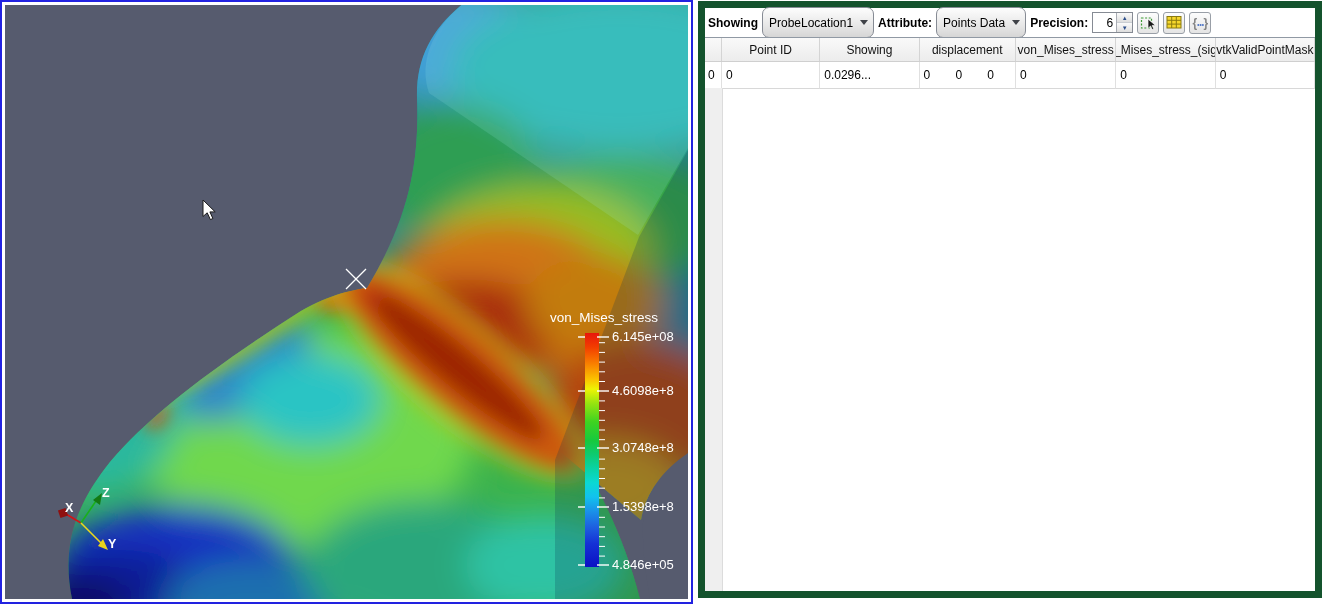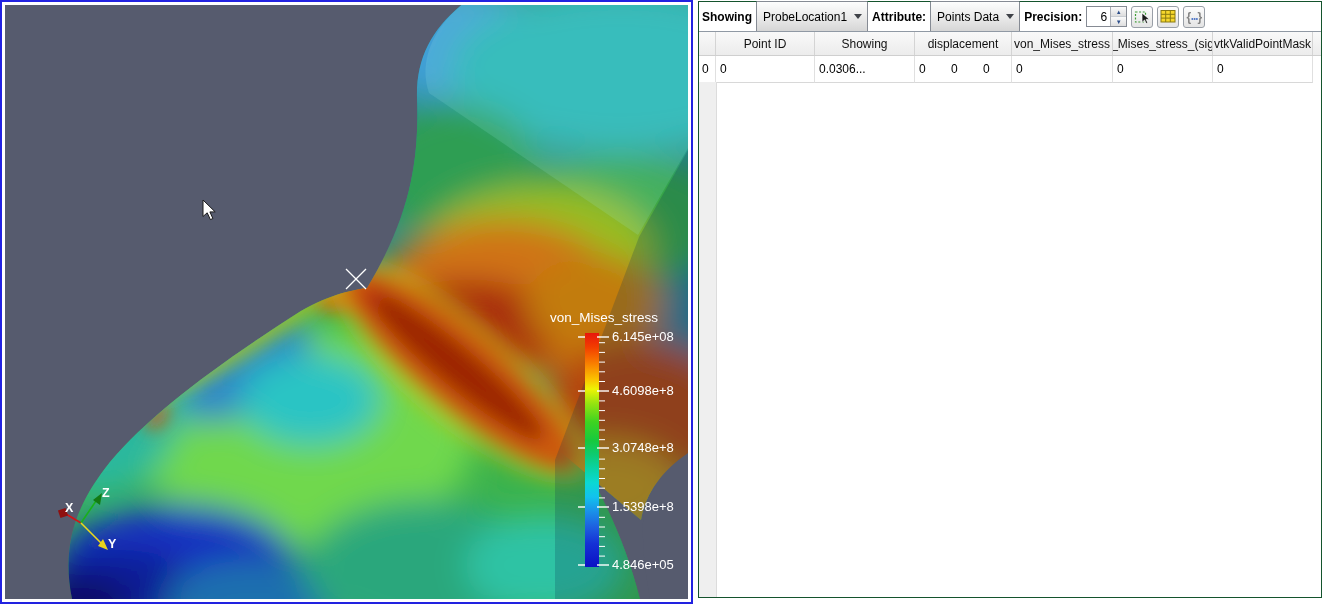--- a/index.html
+++ b/index.html
@@ -5,24 +5,24 @@
   html,body{margin:0;padding:0}
   body{width:1323px;height:605px;background:#ffffff;font-family:"Liberation Sans",sans-serif;position:relative;overflow:hidden}
 
   
   .render-view{position:absolute;left:0;top:0;width:693px;height:604px;box-sizing:border-box;
     border:2px solid #2222e0;background:#ffffff;padding:3px}
   .scene{display:block;width:683px;height:594px}
 
   
   .panel{position:absolute;left:698px;top:1px;width:624px;height:597px;box-sizing:border-box;
-    border:1px solid #14532d;background:#fff}
+    border:7px solid #14532d;background:#fff}
   .toolbar{display:flex;align-items:center;height:29px;padding-left:3px;gap:4px;font-size:12px;background:#fff}
   .tb-label{font-weight:bold;color:#000;white-space:nowrap}
-  .combo{display:flex;align-items:center;height:31px;box-sizing:border-box;border:1px solid #868b94;border-radius:1px;
+  .combo{display:flex;align-items:center;height:31px;box-sizing:border-box;border:1px solid #868b94;border-radius:7px;
     background:linear-gradient(#fdfdfd,#e9e9e9 55%,#d6d6d6);padding:0 5px 0 6px;gap:7px;cursor:default;white-space:nowrap}
   .combo .arr{width:0;height:0;border-left:4px solid transparent;border-right:4px solid transparent;border-top:5px solid #3f4248}
   .spin{display:flex;height:21px;box-sizing:border-box;border:1px solid #868b94;background:#fff}
   .spin input{width:20px;border:none;text-align:right;font-size:12px;font-family:"Liberation Sans",sans-serif;padding:0 3px 0 0;outline:none}
   .spin .btns{display:flex;flex-direction:column;width:15px;border-left:1px solid #a9adb4}
   .spin .btns .sb{flex:1;display:flex;align-items:center;justify-content:center;font-size:6px;line-height:6px;color:#2d4e8a;
     background:linear-gradient(#fbfbfb,#dedede)}
   .spin .btns .sb+.sb{border-top:1px solid #c9cdd2}
   .tb-btn{width:22px;height:22px;box-sizing:border-box;border:1px solid #999fa7;border-radius:3px;
     background:linear-gradient(#fdfdfd,#e4e4e4);display:flex;align-items:center;justify-content:center;padding:0}
@@ -258,21 +258,21 @@
       <div class="cell c1">Point ID</div>
       <div class="cell c2">Showing</div>
       <div class="cell c3">displacement</div>
       <div class="cell c4">von_Mises_stress</div>
       <div class="cell c5">_Mises_stress_(sig</div>
       <div class="cell c6">vtkValidPointMask</div>
     </div>
     <div class="trow">
       <div class="cell c0">0</div>
       <div class="cell c1">0</div>
-      <div class="cell c2">0.0306...</div>
+      <div class="cell c2">0.0296...</div>
       <div class="cell c3 disp">
         <span>0</span>
         <span>0</span>
         <span>0</span>
       </div>
       <div class="cell c4">0</div>
       <div class="cell c5">0</div>
       <div class="cell c6">0</div>
     </div>
     <div class="rowhdr-strip"></div>

